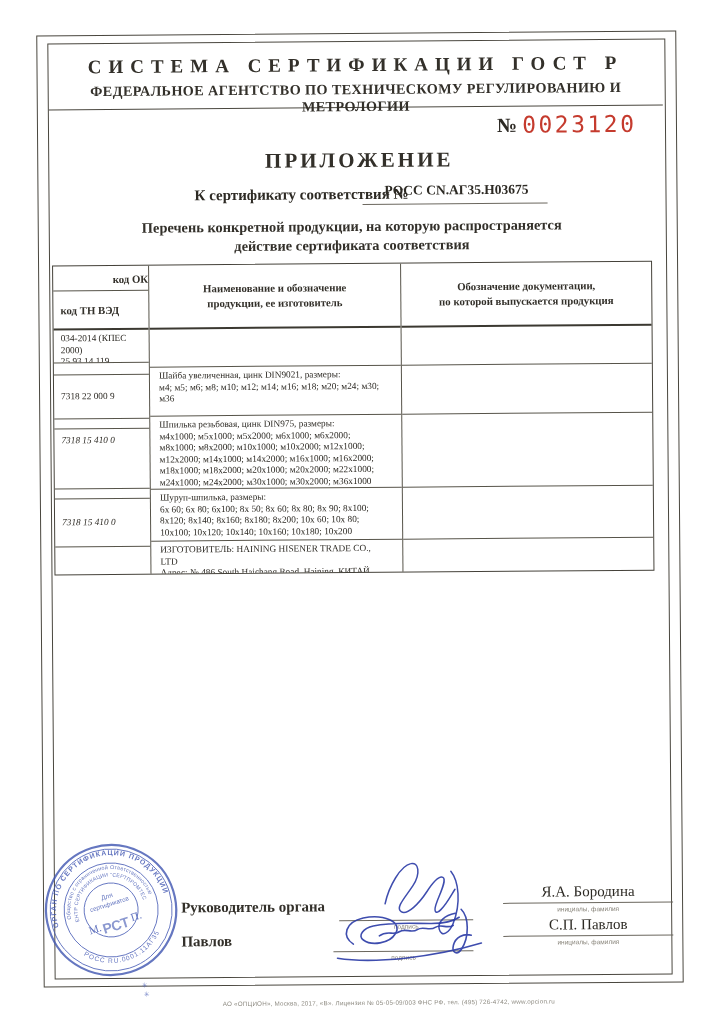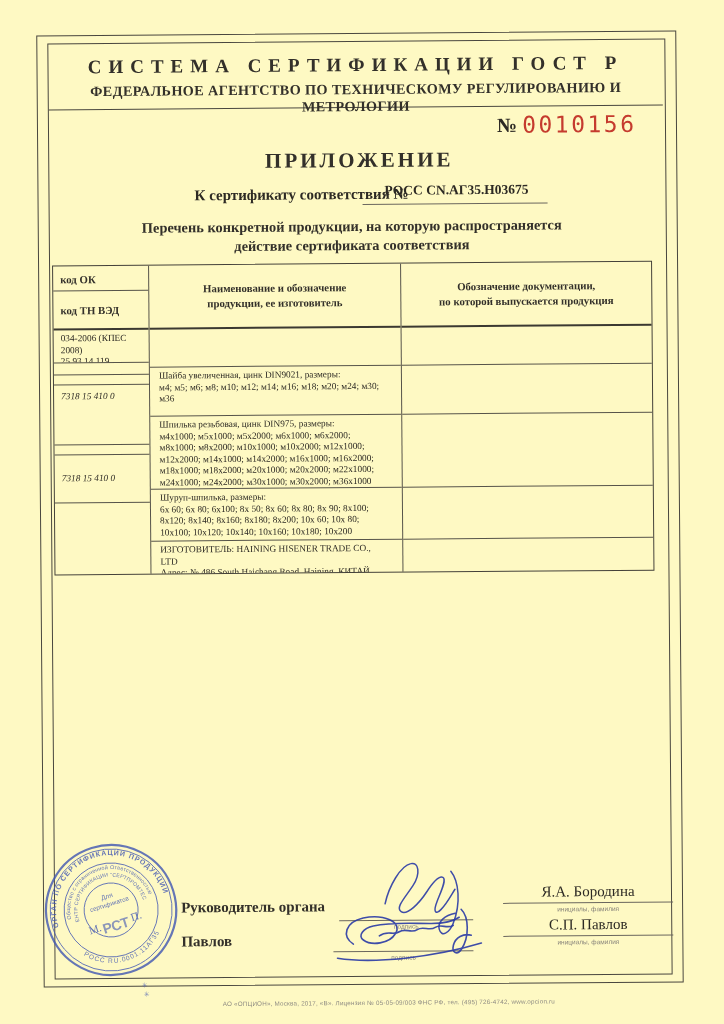--- a/index.html
+++ b/index.html
@@ -1,16 +1,16 @@
 <!DOCTYPE html>
 <html><head>
 <meta charset="utf-8">
 <style>
   html,body{margin:0;padding:0;background:#efeeea;}
-  .page{position:relative;width:724px;height:1024px;background:#fef9c3;overflow:hidden;
+  .page{position:relative;width:724px;height:1024px;background:#ffffff;overflow:hidden;
         font-family:"Liberation Serif", serif;color:#2d2a24;}
   .skew{position:absolute;inset:0;transform:rotate(-0.45deg);transform-origin:50% 50%;}
 
   .outer-frame{position:absolute;left:40px;top:33px;width:638px;height:950px;border:1.6px solid #4a473f;}
   .inner-frame{position:absolute;left:51px;top:41px;width:616px;height:934px;border:1px solid #4a473f;}
 
   .header-box{position:absolute;left:52px;top:42px;width:614px;height:65px;border-bottom:1px solid #4a473f;text-align:center;}
   .sys-title{margin-top:12px;font-size:19px;font-weight:700;letter-spacing:7px;color:#33302a;}
   .agency{margin-top:5px;font-size:14.2px;font-weight:700;letter-spacing:0.4px;color:#33302a;}
 
@@ -27,21 +27,21 @@
   .purpose1{position:absolute;left:0;width:708px;top:218px;text-align:center;font-size:14.4px;font-weight:700;color:#33302a;}
   .purpose2{position:absolute;left:0;width:708px;top:237px;text-align:center;font-size:14.4px;font-weight:700;color:#33302a;}
 
   .tbl{position:absolute;left:54px;top:263px;width:600px;height:310px;border:1.6px solid #45423a;display:flex;box-sizing:border-box;}
   .tcol{display:flex;flex-direction:column;box-sizing:border-box;}
   .tcol1{width:96px;border-right:1px solid #57544a;}
   .tcol2{width:252px;border-right:1px solid #57544a;}
   .tcol3{flex:1;}
   .hcell{height:64px;border-bottom:2.4px solid #3b3931;box-sizing:border-box;font-size:10.8px;font-weight:600;color:#33302a;}
   .hcell.center{display:flex;align-items:center;justify-content:center;text-align:center;white-space:pre-line;line-height:1.35;}
-  .hc1-top{display:block;padding:7px 0 0 7px;}
+  .hc1-top{display:block;padding:7px 0 0 7px;text-align:right;}
   .hc1-div{margin-top:5px;border-top:1px solid #57544a;}
   .hc1-bot{display:block;padding:13px 0 0 7px;}
   .bcell{box-sizing:border-box;border-bottom:1px solid #57544a;font-size:9.3px;line-height:1.25;
          white-space:pre-line;overflow:hidden;color:#2d2a24;}
   .bcell.last{border-bottom:none;}
   .code-cell{display:flex;align-items:center;padding-left:7px;}
   .code-top{display:block;padding:6px 0 0 7px;font-style:italic;}
   .prod-cell{padding:3px 6px 0 9px;}
   .ok-cell{padding:3px 0 0 7px;}
 
@@ -65,42 +65,43 @@
     <div class="outer-frame"></div>
     <div class="inner-frame"></div>
 
     <div class="header-box">
       <div class="sys-title">СИСТЕМА СЕРТИФИКАЦИИ ГОСТ Р</div>
       <div class="agency">ФЕДЕРАЛЬНОЕ АГЕНТСТВО ПО ТЕХНИЧЕСКОМУ РЕГУЛИРОВАНИЮ И МЕТРОЛОГИИ</div>
     </div>
 
     <div class="serial">
       <span class="no">№</span>
-      <span class="digits">0010156</span>
+      <span class="digits">0023120</span>
     </div>
 
     <div class="appendix-title">ПРИЛОЖЕНИЕ</div>
 
     <div class="cert-line">К сертификату соответствия №</div>
     <div class="cert-number">РОСС CN.АГ35.Н03675</div>
     <div class="cert-underline"></div>
 
     <div class="purpose1">Перечень конкретной продукции,  на которую распространяется</div>
     <div class="purpose2">действие сертификата соответствия</div>
 
     <div class="tbl">
       <div class="tcol tcol1">
         <div class="hcell">
           <span class="hc1-top">код ОК</span>
           <div class="hc1-div"></div>
           <span class="hc1-bot">код ТН ВЭД</span>
         </div>
-        <div class="bcell ok-cell" style="height:33px;">034-2006 (КПЕС 2008)
+        <div class="bcell ok-cell" style="height:33px;">034-2014 (КПЕС 2000)
 25.93.14.119</div>
         <div class="bcell" style="height:12px;"></div>
+        <div class="bcell code-cell" style="height:44px;">7318 22 000 9</div>
         <div class="bcell" style="height:10px;"></div>
         <div class="bcell" style="height:60px;"><span class="code-top">7318 15 410 0</span></div>
         <div class="bcell" style="height:10px;"></div>
         <div class="bcell" style="height:48px;padding-top:12px;"><span class="code-top">7318 15 410 0</span></div>
         <div class="bcell last" style="flex:1;"></div>
       </div>
 
       <div class="tcol tcol2">
         <div class="hcell center">Наименование и обозначение
 продукции, ее изготовитель</div>

